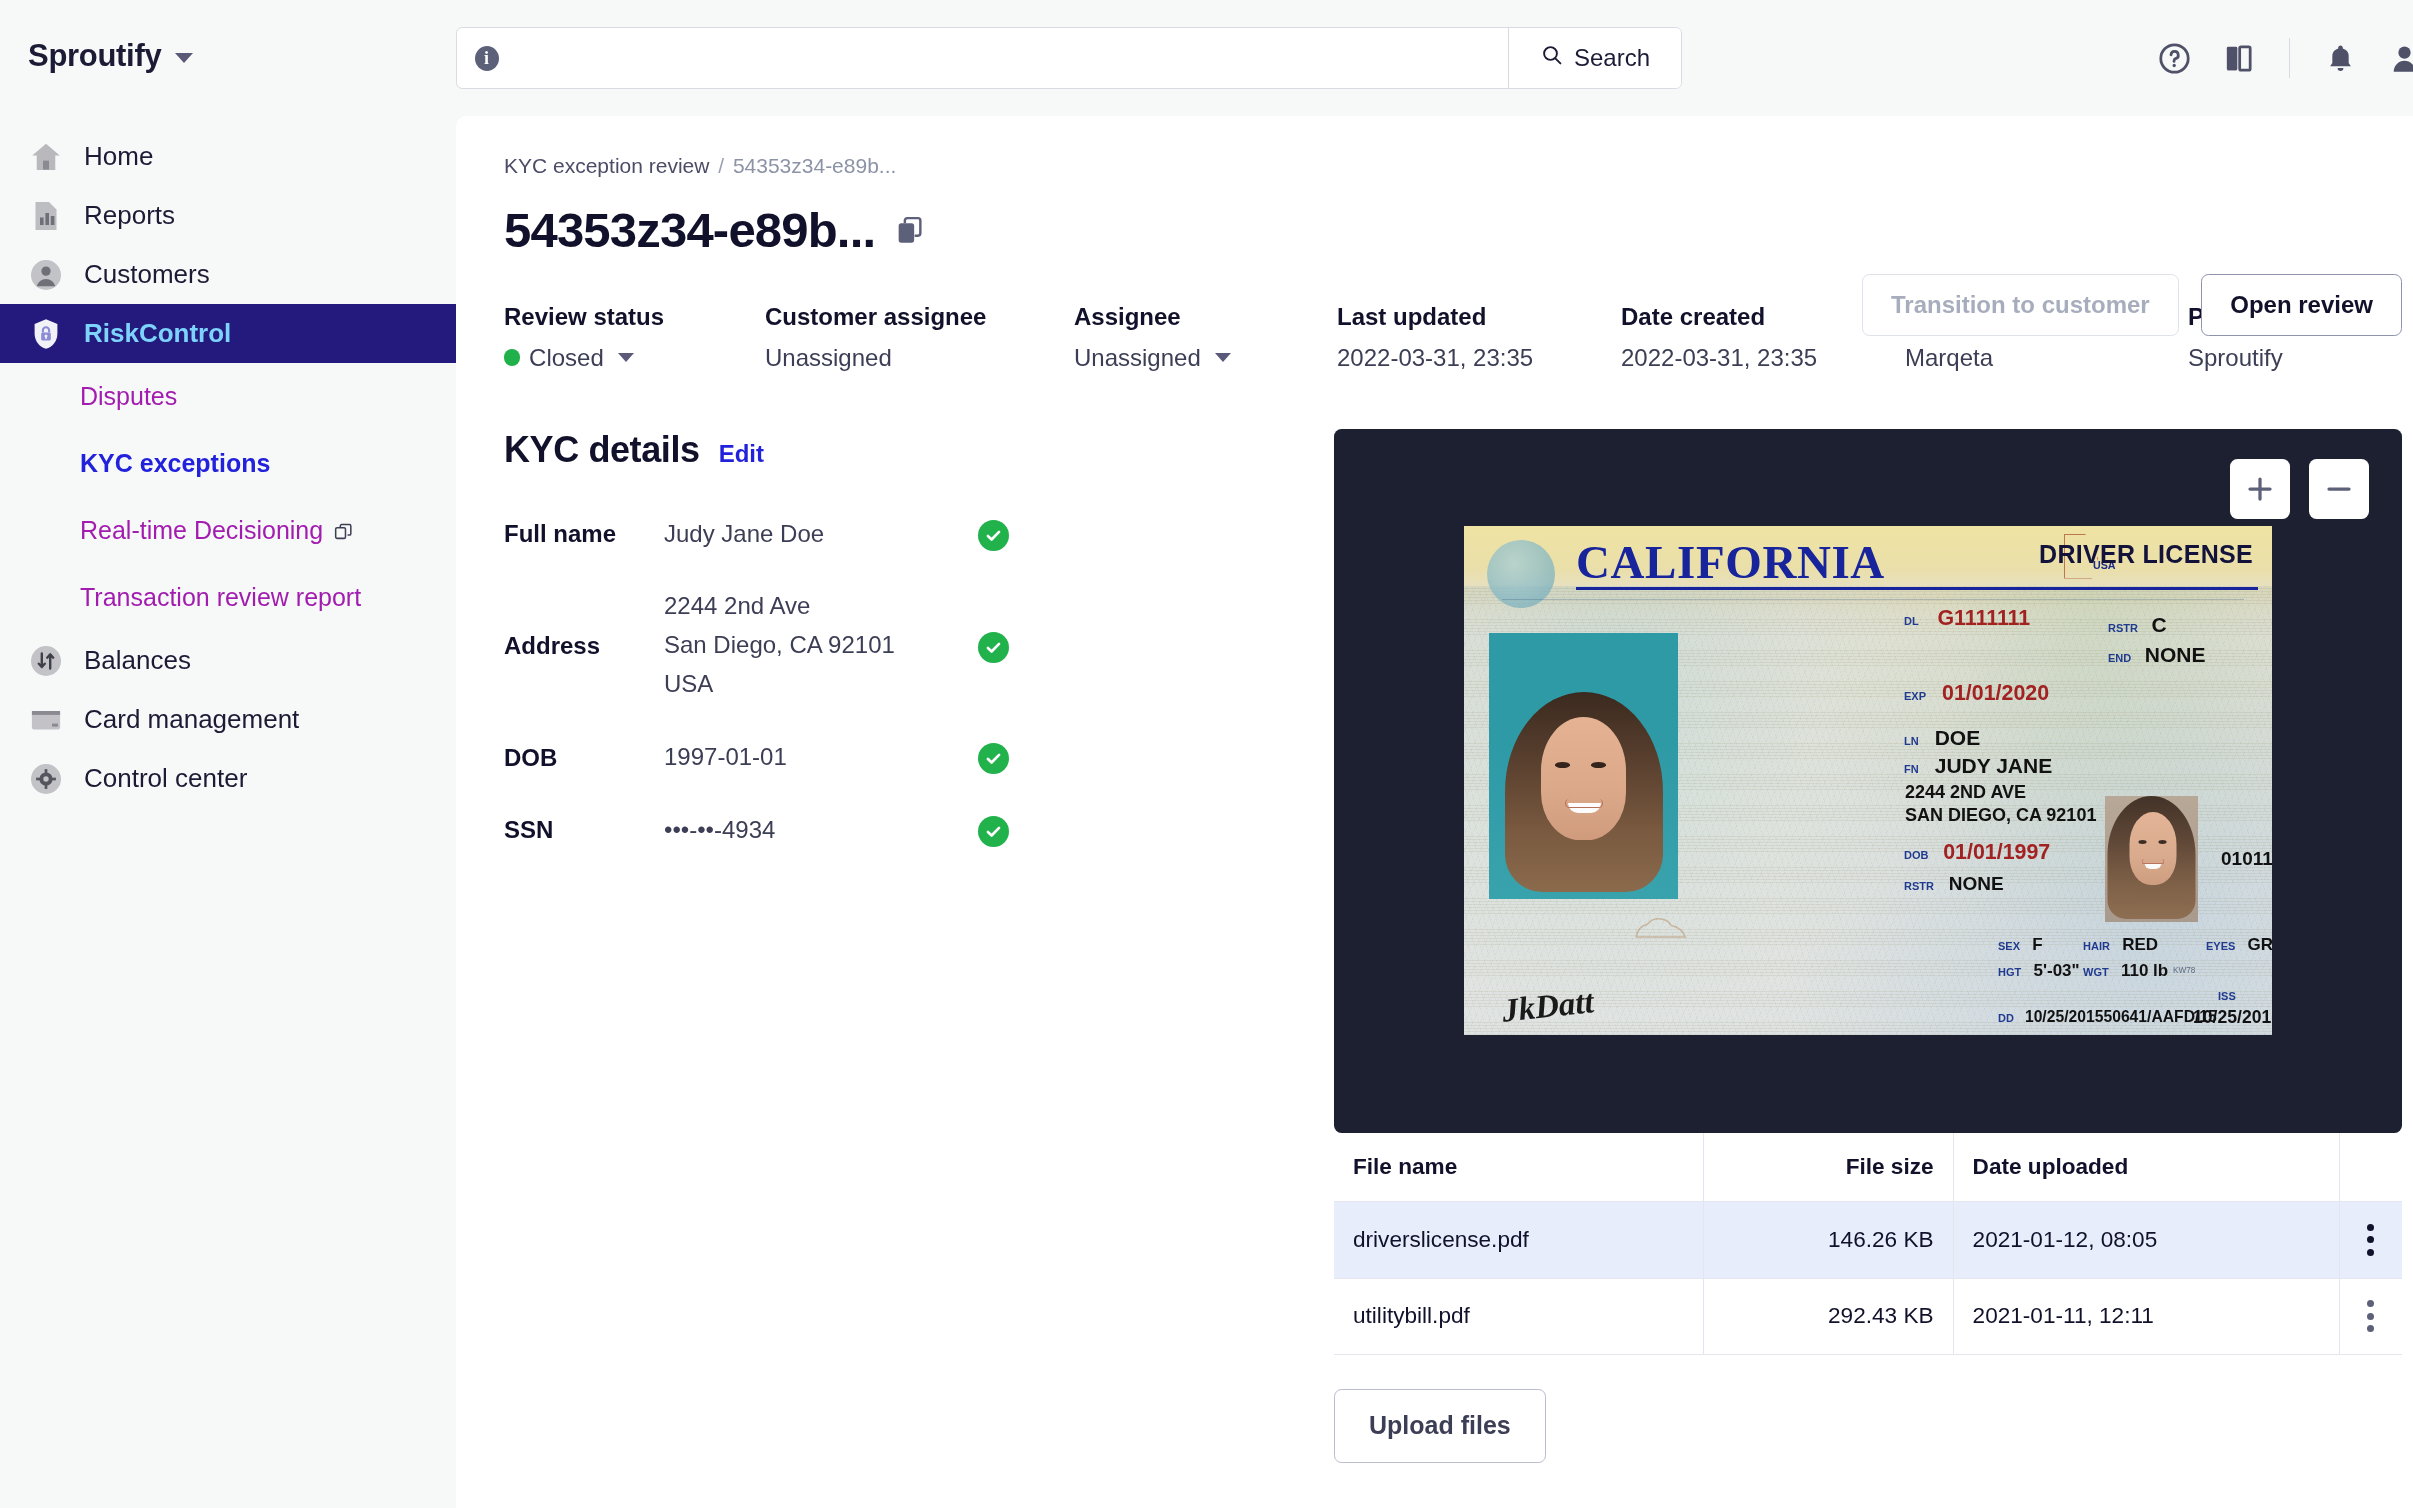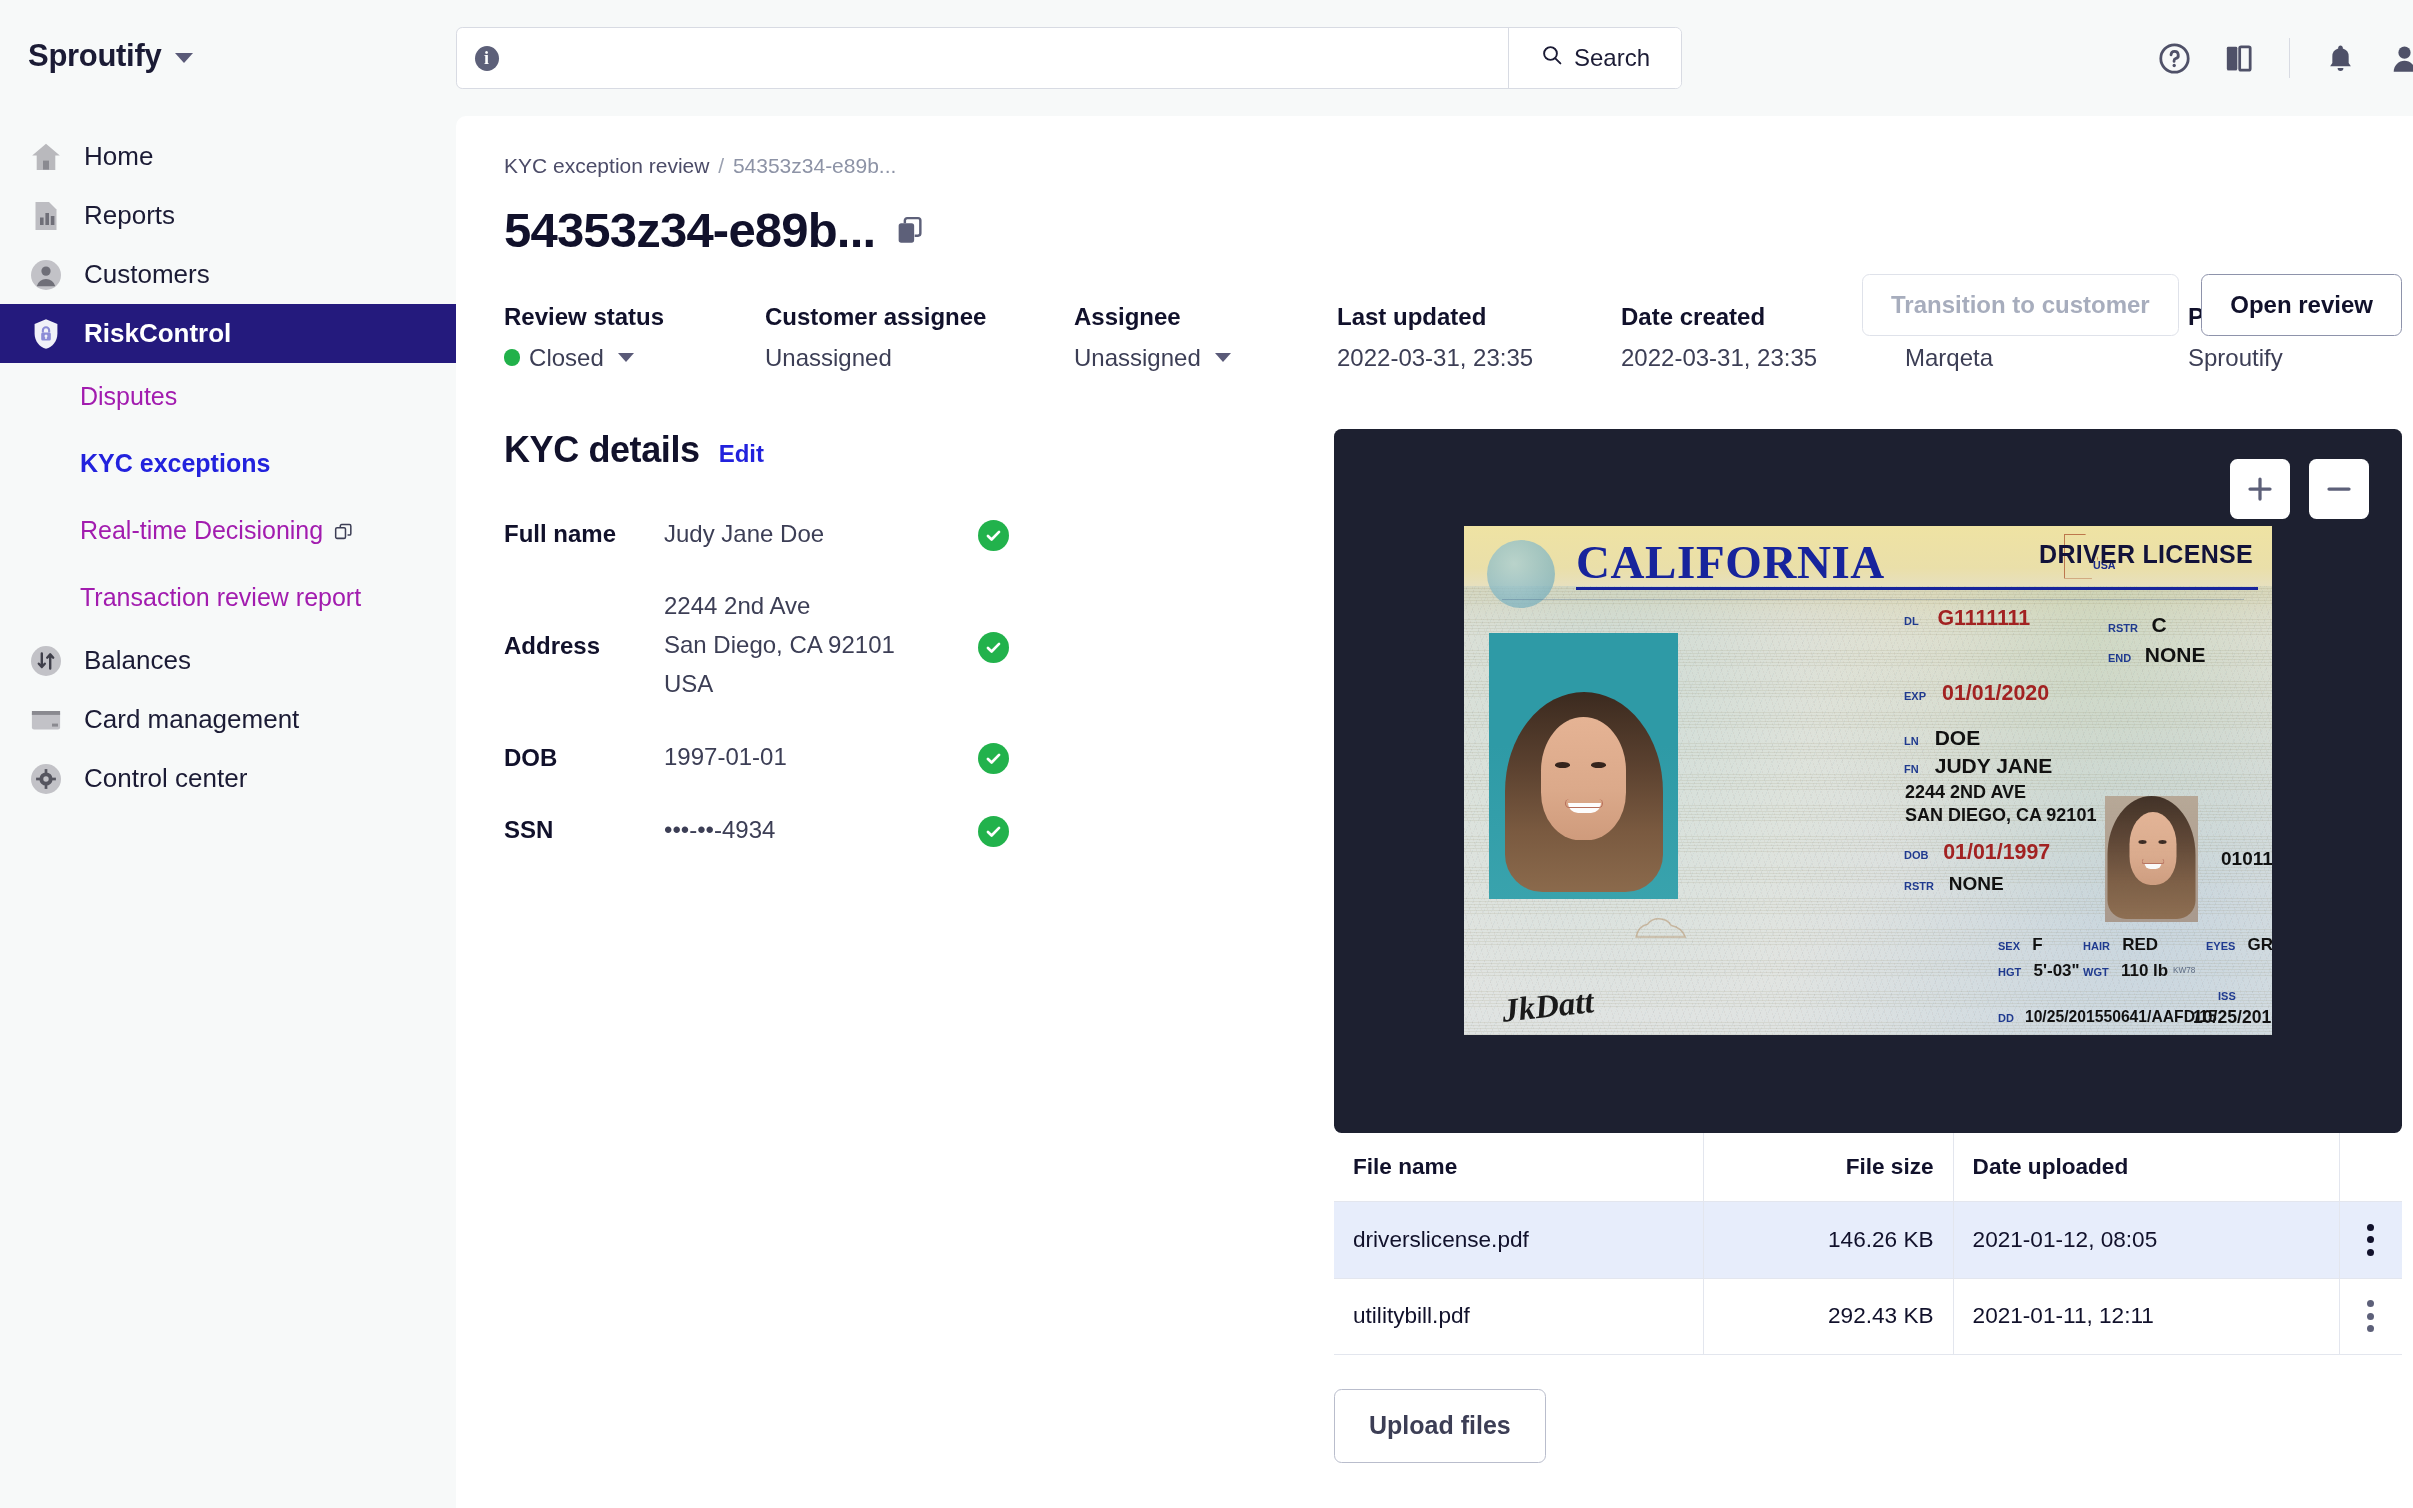--- a/index.html
+++ b/index.html
@@ -31,21 +31,21 @@
     border-top: 10.7px solid #5a5a78;
     margin-top: 3.8px;
   }
   .nav { margin-top: 52px; }
   .nav-item {
     display: flex; align-items: center; gap: 20px;
     height: 59px; padding-left: 28px;
     font-size: 26px; color: #1b1b35; font-weight: 400;
   }
   .nav-item.active {
-    background: #241a7d; color: #ffffff; font-weight: 600;
+    background: #241a7d; color: #7dd3fc; font-weight: 600;
   }
   .nav-icon {
     width: 36px; height: 36px; flex: 0 0 36px;
     display: flex; align-items: center; justify-content: center;
   }
   .nav-icon svg { width: 36px; height: 36px; display: block; }
   .sub-item {
     height: 67px; display: flex; align-items: center; gap: 10px;
     padding-left: 80px; font-size: 25px; color: #a21caf;
   }

